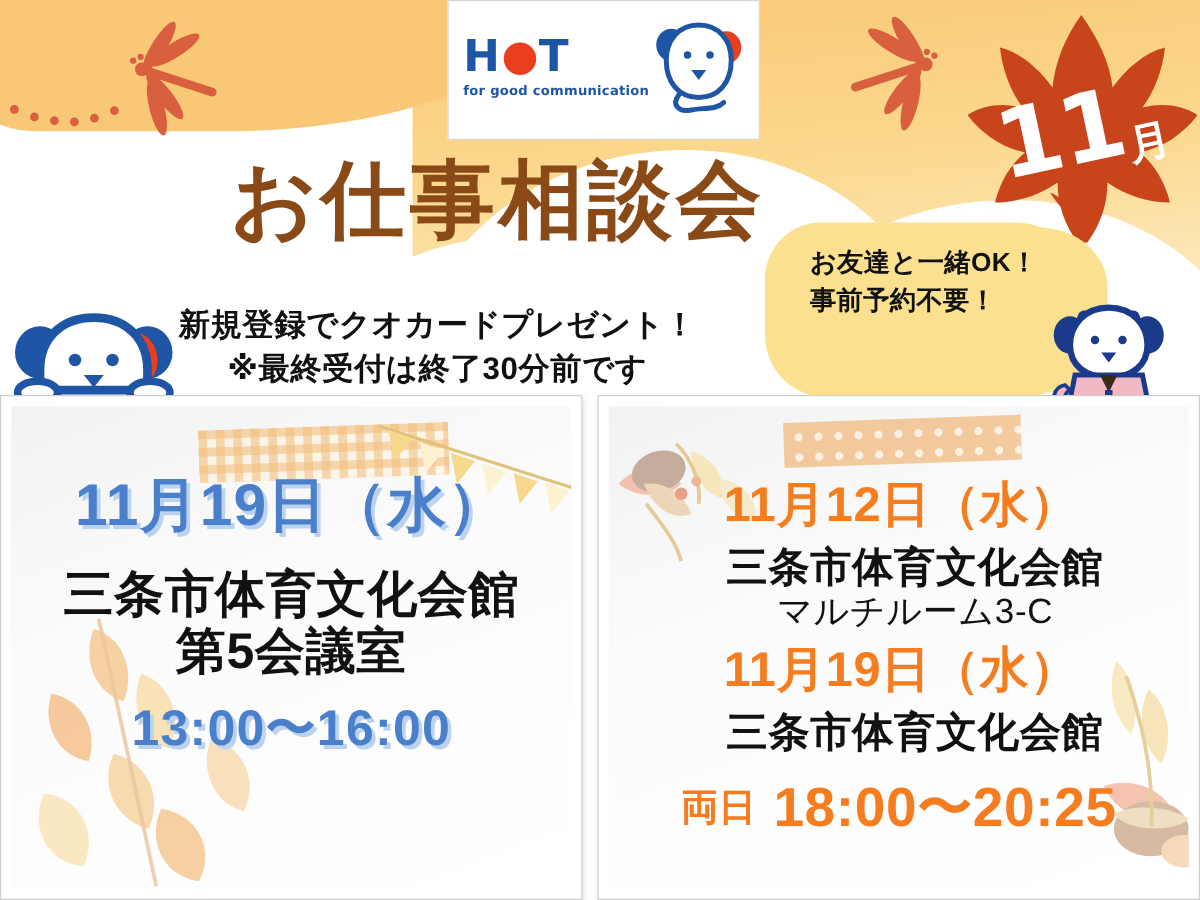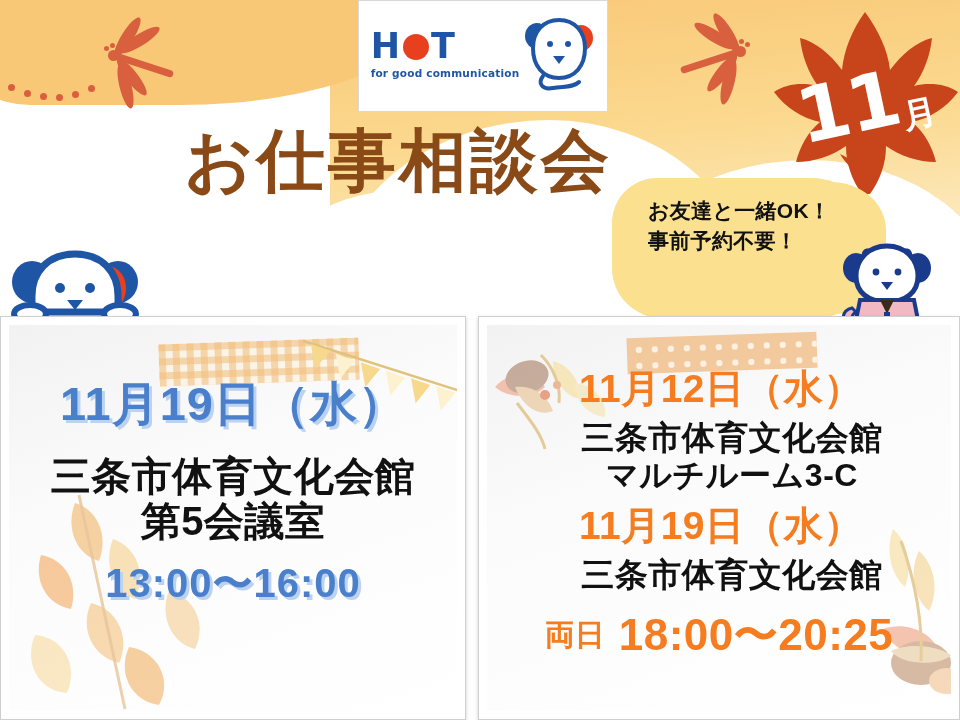--- a/index.html
+++ b/index.html
@@ -237,28 +237,28 @@
     letter-spacing: 0.5px; line-height: 1.14;
   }
   .time-blue {
     font-size: 40px; font-weight: 900; color: #4a7fcb;
     letter-spacing: 1px; line-height: 1.1;
     text-shadow: 3px 3px 0 #bcd3ef;
   }
 
   .date-orange {
     font-size: 39px; font-weight: 900; color: #f57c1f;
-    letter-spacing: 0.5px; line-height: 1.12;
+    letter-spacing: 0.5px; line-height: 1.12; margin-top: 16px;
   }
   .venue-black-r {
     font-size: 33px; font-weight: 900; color: #111111;
     letter-spacing: 0.5px; line-height: 1.16;
   }
   .room-black-r {
-    font-size: 32px; font-weight: 700; color: #111111;
+    font-size: 28px; font-weight: 400; color: #111111;
     letter-spacing: 0.5px; line-height: 1.16;
   }
   .time-row {
     display: flex; align-items: baseline; justify-content: center; gap: 14px;
   }
   .time-prefix {
     font-size: 30px; font-weight: 900; color: #f57c1f;
   }
   .time-orange {
     font-size: 44px; font-weight: 900; color: #f57c1f; letter-spacing: 0.5px;
@@ -348,20 +348,24 @@
         <circle cx="27" cy="28" r="3" fill="#1f55a5"></circle>
         <circle cx="45" cy="28" r="3" fill="#1f55a5"></circle>
         <path d="M30 40 L42 40 L36 48 Z" fill="#1f55a5"></path>
         <path d="M20 60 C14 68 20 74 30 72 C40 70 50 72 56 66" fill="none" stroke="#1f55a5" stroke-width="4" stroke-linecap="round"></path>
       </svg>
     </div>
   </div>
 
   <div class="main-title">お仕事相談会</div>
 
+  <div class="sub-lines">
+    <div>新規登録でクオカードプレゼント！</div>
+    <div>※最終受付は終了30分前です</div>
+  </div>
 
   <div class="bubble"></div>
   <div class="bubble-text">
     <div>お友達と一緒OK！</div>
     <div>事前予約不要！</div>
   </div>
 
   <div class="mascot-left">
     <svg width="130" height="78" viewBox="0 0 130 78" aria-hidden="true">
       <ellipse cx="22" cy="34" rx="20" ry="21" fill="#1f55a5"></ellipse>

